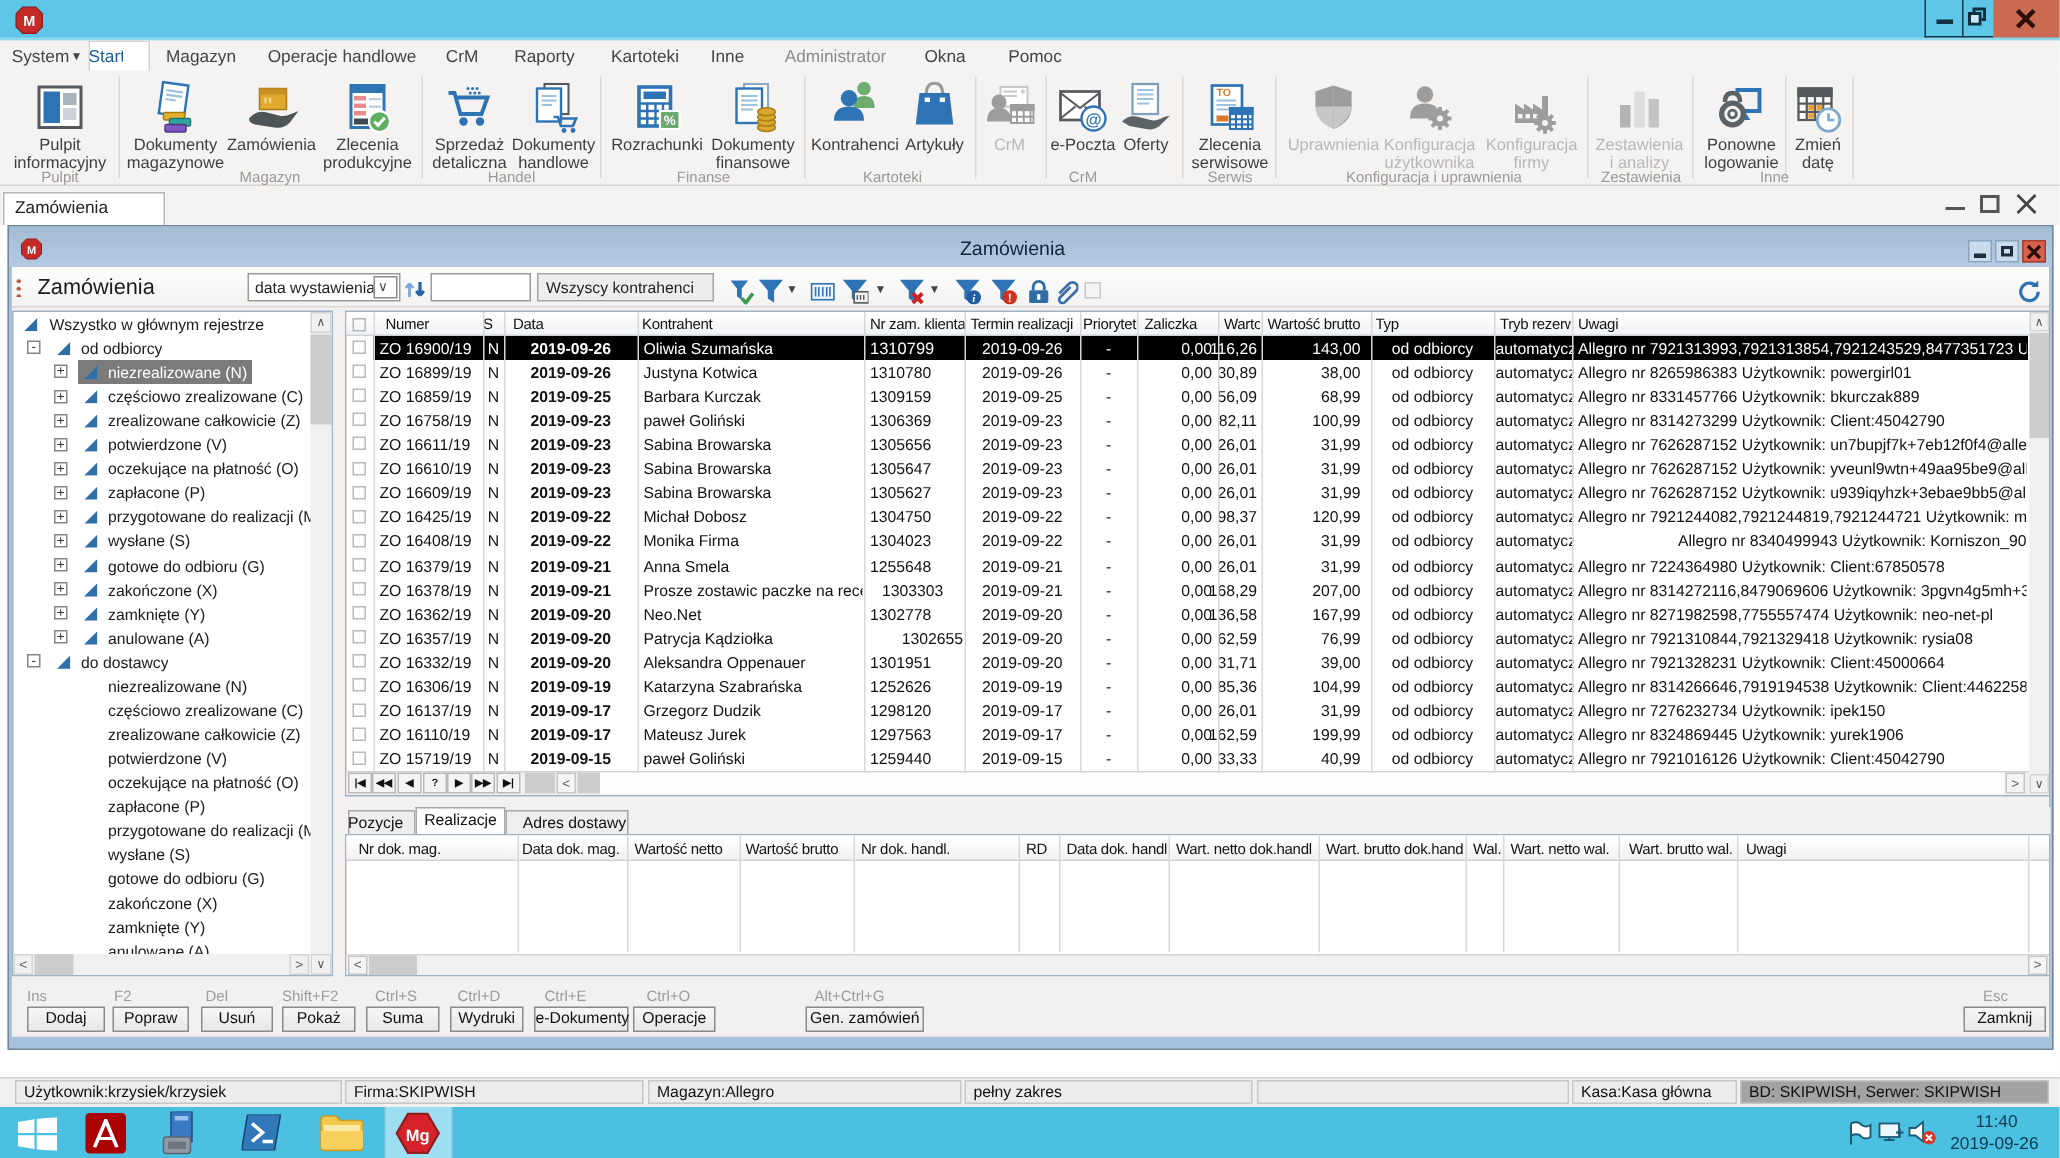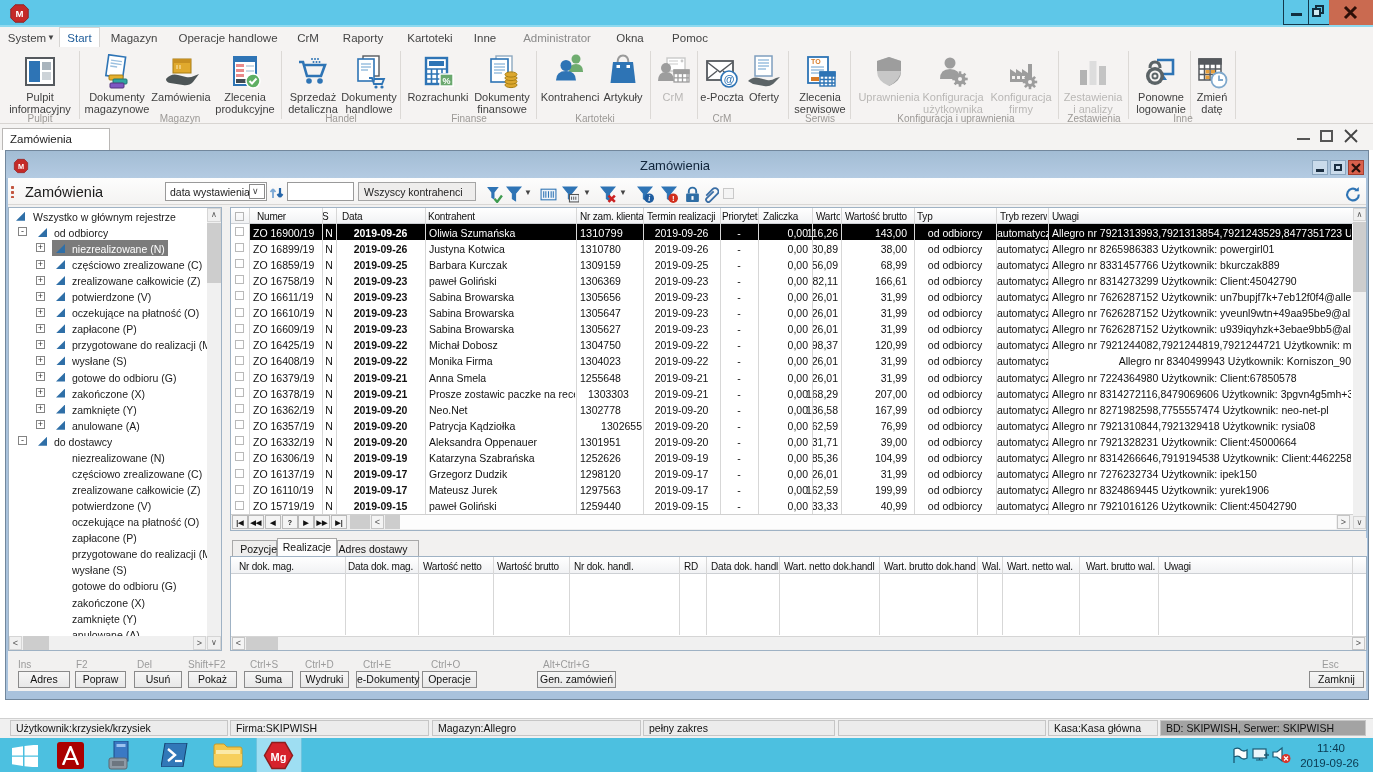--- a/index.html
+++ b/index.html
@@ -26,21 +26,21 @@
 </div>
 <div class="ab" style="left:1329px;top:0;width:44px;height:25px;background:#ca6a50">
  <svg class="ab" style="left:13px;top:4px" width="17" height="17" viewBox="0 0 17 17">
         <path d="M3 3 L14 14 M14 3 L3 14" stroke="#2c0f08" stroke-width="3"></path>
       </svg>
 </div>
 
 <div class="ab" style="left:0;top:27px;width:1373px;height:20px;background:#f5f3f2"></div>
 <div class="tb" style="left:0px;top:32px;width:54px;text-align:center;font-size:11.5px;color:#444">System</div>
 <div class="ab" style="left:59px;top:27px;width:41px;height:21px;background:#fff;border:1px solid #d7d5d3;border-bottom:none"></div>
-<div class="tb" style="left:59px;top:32px;width:41px;text-align:center;font-size:11.5px;color:#1e5c99">Start</div>
+<div class="tb" style="left:59px;top:32px;width:23px;text-align:center;font-size:11.5px;color:#1e5c99">Start</div>
 <div class="tb" style="left:104px;top:32px;width:60px;text-align:center;font-size:11.5px;color:#444">Magazyn</div>
 <div class="tb" style="left:173px;top:32px;width:110px;text-align:center;font-size:11.5px;color:#444">Operacje handlowe</div>
 <div class="tb" style="left:288px;top:32px;width:40px;text-align:center;font-size:11.5px;color:#444">CrM</div>
 <div class="tb" style="left:333px;top:32px;width:60px;text-align:center;font-size:11.5px;color:#444">Raporty</div>
 <div class="tb" style="left:400px;top:32px;width:60px;text-align:center;font-size:11.5px;color:#444">Kartoteki</div>
 <div class="tb" style="left:465px;top:32px;width:40px;text-align:center;font-size:11.5px;color:#444">Inne</div>
 <div class="tb" style="left:517px;top:32px;width:80px;text-align:center;font-size:11.5px;color:#8a8a8a">Administrator</div>
 <div class="tb" style="left:605px;top:32px;width:50px;text-align:center;font-size:11.5px;color:#444">Okna</div>
 <div class="tb" style="left:660px;top:32px;width:60px;text-align:center;font-size:11.5px;color:#444">Pomoc</div>
 <div class="tb" style="left:47px;top:33px;font-size:8px;color:#444">▼</div>
@@ -497,21 +497,21 @@
 <div class="ab" style="left:235px;top:275.3px;width:9px;height:9px;border:1px solid #b9b9b9"></div>
 <div class="tb" style="left:253px;top:274.9px;width:68px;text-align:left;font-size:10.5px;color:#111">ZO 16758/19</div>
 <div class="tb" style="left:322px;top:274.9px;width:14px;text-align:center;font-size:10.5px;color:#111">N</div>
 <div class="tb" style="left:337px;top:274.9px;width:87px;text-align:center;font-size:10.5px;font-weight:bold;color:#111">2019-09-23</div>
 <div class="tb" style="left:429px;top:274.9px;width:146px;text-align:left;font-size:10.5px;color:#111">paweł Goliński</div>
 <div class="tb" style="left:580px;top:274.9px;width:62px;text-align:left;font-size:10.5px;color:#111">1306369</div>
 <div class="tb" style="left:643px;top:274.9px;width:77px;text-align:center;font-size:10.5px;color:#111">2019-09-23</div>
 <div class="tb" style="left:720px;top:274.9px;width:38px;text-align:center;font-size:10.5px;color:#111">-</div>
 <div class="tb" style="left:754px;top:274.9px;width:54px;text-align:right;font-size:10.5px;color:#111">0,00</div>
 <div class="tb" style="left:786px;top:274.9px;width:52px;text-align:right;font-size:10.5px;color:#111">82,11</div>
-<div class="tb" style="left:843px;top:274.9px;width:64px;text-align:right;font-size:10.5px;color:#111">166,61</div>
+<div class="tb" style="left:843px;top:274.9px;width:64px;text-align:right;font-size:10.5px;color:#111">100,99</div>
 <div class="tb" style="left:914px;top:274.9px;width:82px;text-align:center;font-size:10.5px;color:#111">od odbiorcy</div>
 <div class="tb" style="left:997px;top:274.9px;width:52px;text-align:left;font-size:10.5px;color:#111">automatyczny</div>
 <div class="tb" style="left:1052px;top:274.9px;width:299px;text-align:left;font-size:10.5px;color:#111">Allegro nr  8314273299  Użytkownik: Client:45042790</div>
 <div class="ab" style="left:235px;top:291.4px;width:9px;height:9px;border:1px solid #b9b9b9"></div>
 <div class="tb" style="left:253px;top:291.0px;width:68px;text-align:left;font-size:10.5px;color:#111">ZO 16611/19</div>
 <div class="tb" style="left:322px;top:291.0px;width:14px;text-align:center;font-size:10.5px;color:#111">N</div>
 <div class="tb" style="left:337px;top:291.0px;width:87px;text-align:center;font-size:10.5px;font-weight:bold;color:#111">2019-09-23</div>
 <div class="tb" style="left:429px;top:291.0px;width:146px;text-align:left;font-size:10.5px;color:#111">Sabina Browarska</div>
 <div class="tb" style="left:580px;top:291.0px;width:62px;text-align:left;font-size:10.5px;color:#111">1305656</div>
 <div class="tb" style="left:643px;top:291.0px;width:77px;text-align:center;font-size:10.5px;color:#111">2019-09-23</div>
@@ -729,25 +729,25 @@
 <div class="ab" style="left:298px;top:515px;width:16px;height:14px;background:#f4f4f4;border:1px solid #b9b9b9;font-size:7px;line-height:13px;text-align:center;color:#111;font-weight:bold">▶</div>
 <div class="ab" style="left:314px;top:515px;width:16px;height:14px;background:#f4f4f4;border:1px solid #b9b9b9;font-size:7px;line-height:13px;text-align:center;color:#111;font-weight:bold">▶▶</div>
 <div class="ab" style="left:331px;top:515px;width:16px;height:14px;background:#f4f4f4;border:1px solid #b9b9b9;font-size:7px;line-height:13px;text-align:center;color:#111;font-weight:bold">▶|</div>
 <div class="ab" style="left:350px;top:515px;width:20px;height:14px;background:#cdcdcd"></div>
 <div class="ab" style="left:371px;top:515px;width:13px;height:14px;background:#f4f4f4;border:1px solid #c5c5c5;font-size:9px;line-height:12px;text-align:center;color:#555">&lt;</div>
 <div class="ab" style="left:385px;top:515px;width:15px;height:14px;background:#cdcdcd"></div>
 <div class="ab" style="left:400px;top:515px;width:936px;height:14px;background:#fdfdfd"></div>
 <div class="ab" style="left:1337px;top:515px;width:13px;height:14px;background:#f4f4f4;border:1px solid #c5c5c5;font-size:9px;line-height:12px;text-align:center;color:#555">&gt;</div>
 <div class="ab" style="left:231px;top:538px;width:1136px;height:18px;background:#f2f1f0"></div>
 <div class="ab" style="left:232px;top:540px;width:45px;height:16px;background:#efeeed;border:1px solid #a8a8a8;border-bottom:none"></div>
-<div class="tb" style="left:232px;top:543px;width:45px;text-align:right;font-size:10.5px;color:#111">Pozycje</div>
+<div class="tb" style="left:232px;top:543px;width:45px;text-align:left;font-size:10.5px;color:#111">Pozycje</div>
 <div class="ab" style="left:277px;top:538px;width:60px;height:18px;background:#fdfdfd;border:1px solid #a8a8a8;border-bottom:none"></div>
 <div class="tb" style="left:277px;top:541px;width:60px;text-align:center;font-size:10.5px;color:#111">Realizacje</div>
 <div class="ab" style="left:337px;top:540px;width:82px;height:16px;background:#efeeed;border:1px solid #a8a8a8;border-bottom:none"></div>
-<div class="tb" style="left:332px;top:543px;width:82px;text-align:center;font-size:10.5px;color:#111">Adres dostawy</div>
+<div class="tb" style="left:342px;top:543px;width:82px;text-align:center;font-size:10.5px;color:#111">Adres dostawy</div>
 <div class="ab" style="left:230px;top:556px;width:1137px;height:95px;background:#fff;border:1px solid #9fb2c4"></div>
 <div class="ab" style="left:231px;top:557px;width:1135px;height:17px;background:linear-gradient(#ffffff,#f1f2f4);border-bottom:1px solid #cdd0d4"></div>
 <div class="tb" style="left:239px;top:560.5px;width:105px;font-size:10px;letter-spacing:-0.2px;color:#111">Nr dok. mag.</div>
 <div class="ab" style="left:345px;top:557px;width:1px;height:78px;background:#d7d7d7"></div>
 <div class="tb" style="left:348px;top:560.5px;width:69px;font-size:10px;letter-spacing:-0.2px;color:#111">Data dok. mag.</div>
 <div class="ab" style="left:418px;top:557px;width:1px;height:78px;background:#d7d7d7"></div>
 <div class="tb" style="left:423px;top:560.5px;width:69px;font-size:10px;letter-spacing:-0.2px;color:#111">Wartość netto</div>
 <div class="ab" style="left:493px;top:557px;width:1px;height:78px;background:#d7d7d7"></div>
 <div class="tb" style="left:497px;top:560.5px;width:71px;font-size:10px;letter-spacing:-0.2px;color:#111">Wartość brutto</div>
 <div class="ab" style="left:569px;top:557px;width:1px;height:78px;background:#d7d7d7"></div>
@@ -777,21 +777,21 @@
 <div class="tb" style="left:18px;top:659px;font-size:10px;color:#9b9b9b">Ins</div>
 <div class="tb" style="left:76px;top:659px;font-size:10px;color:#9b9b9b">F2</div>
 <div class="tb" style="left:137px;top:659px;font-size:10px;color:#9b9b9b">Del</div>
 <div class="tb" style="left:188px;top:659px;font-size:10px;color:#9b9b9b">Shift+F2</div>
 <div class="tb" style="left:250px;top:659px;font-size:10px;color:#9b9b9b">Ctrl+S</div>
 <div class="tb" style="left:305px;top:659px;font-size:10px;color:#9b9b9b">Ctrl+D</div>
 <div class="tb" style="left:363px;top:659px;font-size:10px;color:#9b9b9b">Ctrl+E</div>
 <div class="tb" style="left:431px;top:659px;font-size:10px;color:#9b9b9b">Ctrl+O</div>
 <div class="tb" style="left:543px;top:659px;font-size:10px;color:#9b9b9b">Alt+Ctrl+G</div>
 <div class="tb" style="left:1322px;top:659px;font-size:10px;color:#9b9b9b">Esc</div>
-<div class="ab" style="left:18px;top:671px;width:52px;height:17px;background:linear-gradient(#f6f6f6,#e8e8e8);border:1px solid #8a8a8a;font-size:10.5px;text-align:center;line-height:15px;color:#111;white-space:nowrap">Adres</div>
+<div class="ab" style="left:18px;top:671px;width:52px;height:17px;background:linear-gradient(#f6f6f6,#e8e8e8);border:1px solid #8a8a8a;font-size:10.5px;text-align:center;line-height:15px;color:#111;white-space:nowrap">Dodaj</div>
 <div class="ab" style="left:75px;top:671px;width:51px;height:17px;background:linear-gradient(#f6f6f6,#e8e8e8);border:1px solid #8a8a8a;font-size:10.5px;text-align:center;line-height:15px;color:#111;white-space:nowrap">Popraw</div>
 <div class="ab" style="left:134px;top:671px;width:48px;height:17px;background:linear-gradient(#f6f6f6,#e8e8e8);border:1px solid #8a8a8a;font-size:10.5px;text-align:center;line-height:15px;color:#111;white-space:nowrap">Usuń</div>
 <div class="ab" style="left:188px;top:671px;width:49px;height:17px;background:linear-gradient(#f6f6f6,#e8e8e8);border:1px solid #8a8a8a;font-size:10.5px;text-align:center;line-height:15px;color:#111;white-space:nowrap">Pokaż</div>
 <div class="ab" style="left:244px;top:671px;width:49px;height:17px;background:linear-gradient(#f6f6f6,#e8e8e8);border:1px solid #8a8a8a;font-size:10.5px;text-align:center;line-height:15px;color:#111;white-space:nowrap">Suma</div>
 <div class="ab" style="left:300px;top:671px;width:49px;height:17px;background:linear-gradient(#f6f6f6,#e8e8e8);border:1px solid #8a8a8a;font-size:10.5px;text-align:center;line-height:15px;color:#111;white-space:nowrap">Wydruki</div>
 <div class="ab" style="left:356px;top:671px;width:63px;height:17px;background:linear-gradient(#f6f6f6,#e8e8e8);border:1px solid #8a8a8a;font-size:10.5px;text-align:center;line-height:15px;color:#111;white-space:nowrap">e-Dokumenty</div>
 <div class="ab" style="left:422px;top:671px;width:55px;height:17px;background:linear-gradient(#f6f6f6,#e8e8e8);border:1px solid #8a8a8a;font-size:10.5px;text-align:center;line-height:15px;color:#111;white-space:nowrap">Operacje</div>
 <div class="ab" style="left:537px;top:671px;width:79px;height:17px;background:linear-gradient(#f6f6f6,#e8e8e8);border:1px solid #8a8a8a;font-size:10.5px;text-align:center;line-height:15px;color:#111;white-space:nowrap">Gen. zamówień</div>
 <div class="ab" style="left:1309px;top:671px;width:55px;height:17px;background:linear-gradient(#f6f6f6,#e8e8e8);border:1px solid #8a8a8a;font-size:10.5px;text-align:center;line-height:15px;color:#111;white-space:nowrap">Zamknij</div>
 <div class="ab" style="left:0;top:700px;width:1373px;height:18px;background:#fff"></div>

